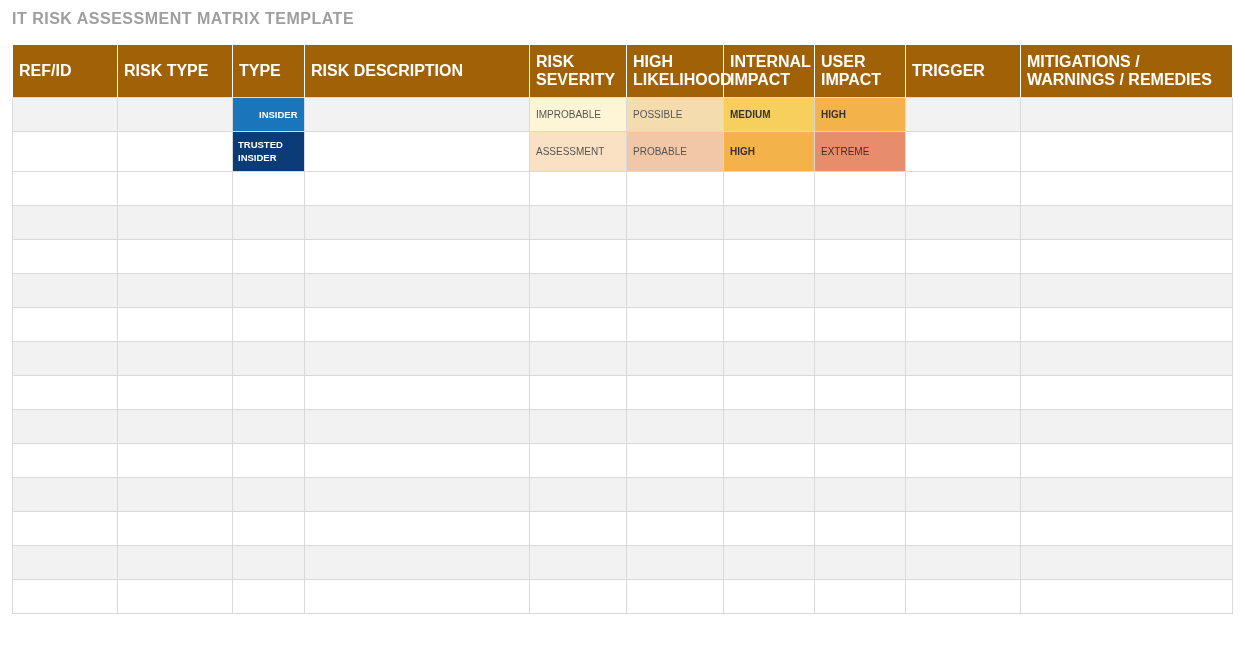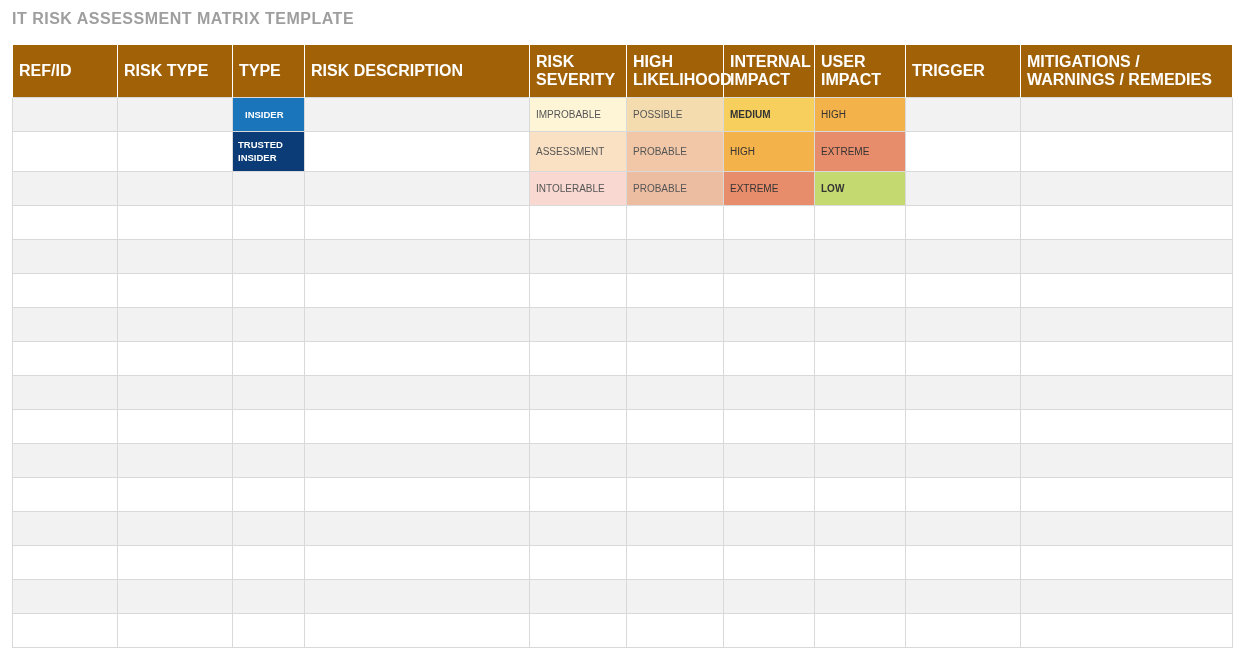--- a/index.html
+++ b/index.html
@@ -47,36 +47,36 @@
     .col-asset { width: 72px; }
     .col-desc { width: 225px; }
     .col-severity { width: 97px; }
     .col-likelihood { width: 97px; }
     .col-internal { width: 91px; }
     .col-user { width: 91px; }
     .col-trigger { width: 115px; }
     .col-mitig { width: 212px; }
 
     .asset-external { background: #29abe2 !important; color: #ffffff; font-weight: 700; font-size: 9.5px; padding-left: 8px; }
-    .asset-insider { background: #1b75bb !important; color: #ffffff; font-weight: 700; font-size: 9.5px; padding-left: 12px; }
+    .asset-insider { background: #1b75bb !important; color: #ffffff; font-weight: 700; font-size: 9.5px; padding-left: 26px; }
     .asset-trusted { background: #0b3c77 !important; color: #ffffff; font-weight: 700; font-size: 9.5px; padding-left: 5px; line-height: 1.3; height: 40px; }
 
     .sev-acceptable { background: #e6f0c6 !important; color: #555; }
     .sev-tolerable { background: #fef5d6 !important; color: #555; }
     .sev-undesirable { background: #fbe1c4 !important; color: #555; }
     .sev-intolerable { background: #f8d8d0 !important; color: #555; }
 
     .lik-improbable { background: #f5e9cf !important; color: #777; }
     .lik-possible { background: #f4dcae !important; color: #555; }
     .lik-probable1 { background: #f1c7a7 !important; color: #555; }
     .lik-probable2 { background: #edbda2 !important; color: #555; }
 
     .impact-low { background: #c4d96f !important; font-weight: 700; color: #333; }
     .impact-medium { background: #f7cf5c !important; font-weight: 700; color: #333; }
-    .impact-high { background: #f4b24a !important; font-weight: 400; color: #333; }
+    .impact-high { background: #f4b24a !important; font-weight: 700; color: #333; }
     .impact-extreme { background: #e88d6c !important; font-weight: 400; color: #333; }
 
     .tall-row td { height: 40px; }
   </style>
 </head>
 <body>
 
 <div class="page-title">IT RISK ASSESSMENT MATRIX TEMPLATE</div>
 
 <table>
@@ -124,32 +124,20 @@
         <td></td>
         <td class="asset-trusted">TRUSTED INSIDER</td>
         <td></td>
         <td class="sev-undesirable">ASSESSMENT</td>
         <td class="lik-probable1">PROBABLE</td>
         <td class="impact-high">HIGH</td>
         <td class="impact-extreme">EXTREME</td>
         <td></td>
         <td></td>
       </tr>
-      <tr class="alt">
-        <td></td>
-        <td></td>
-        <td></td>
-        <td></td>
-        <td class="sev-intolerable">INTOLERABLE</td>
-        <td class="lik-probable2">PROBABLE</td>
-        <td class="impact-extreme">EXTREME</td>
-        <td class="impact-low">LOW</td>
-        <td></td>
-        <td></td>
-      </tr>
       <tr>
         <td></td>
         <td></td>
         <td></td>
         <td></td>
         <td></td>
         <td></td>
         <td></td>
         <td></td>
         <td></td>

